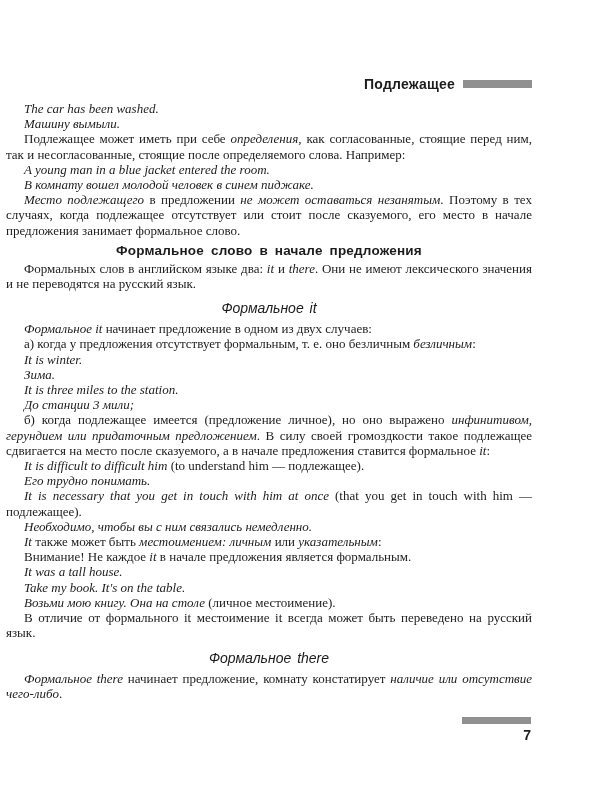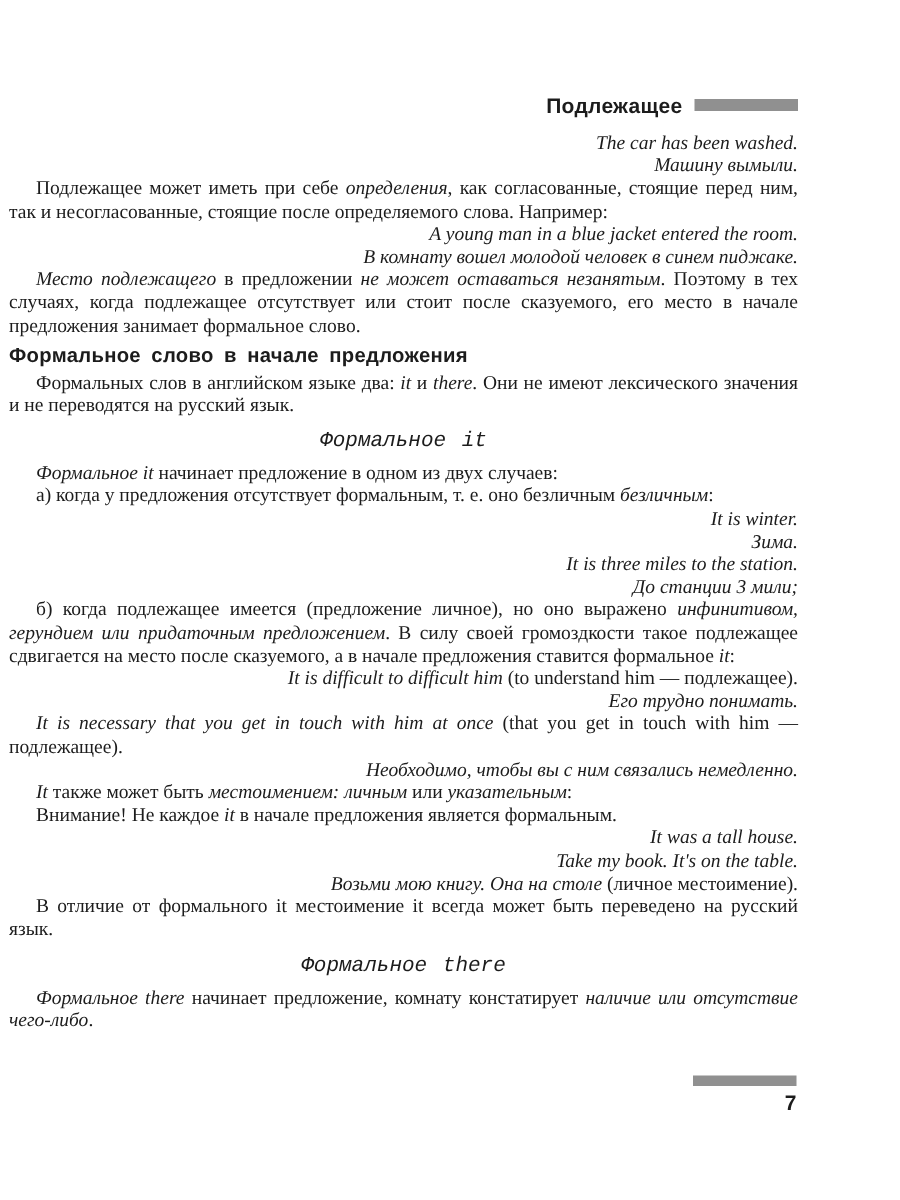--- a/index.html
+++ b/index.html
@@ -10,21 +10,21 @@
     color: #1c1c1c;
   }
   .page {
     position: relative;
     width: 600px; height: 800px;
     overflow: hidden;
     background: #ffffff;
   }
   .content {
     position: absolute;
-    left: 6px; top: 62px;
+    left: 6px; top: 76px;
     width: 526px;
   }
   .header-row {
     display: flex;
     justify-content: flex-end;
     align-items: center;
     gap: 8px;
     margin-bottom: 9px;
     font-family: "Liberation Sans", sans-serif;
     font-weight: bold;
@@ -35,32 +35,32 @@
     width: 69px; height: 8px;
     background: #909090;
   }
   .blocks p {
     margin: 0;
     font-size: 13px;
     line-height: 15.2px;
     text-align: justify;
     text-indent: 18px;
   }
-  .blocks p.example { text-align: right; }
+  .blocks p.example { text-align: left; }
   .blocks h2 {
     font-family: "Liberation Sans", sans-serif;
     font-size: 13.5px;
     font-weight: bold;
-    text-align: left;
+    text-align: center;
     margin: 5px 0 3px 0;
     word-spacing: 3px;
     letter-spacing: 0.2px;
   }
   .blocks h3 {
-    font-family: Liberation Mono, monospace;
+    font-family: Liberation Sans, sans-serif;
     font-size: 14px;
     font-style: italic;
     font-weight: normal;
     text-align: center;
     margin: 9px 0 5px 0;
     word-spacing: 2px;
   }
   .i { font-style: italic; }
   .b { font-weight: normal; }
   .footer {

